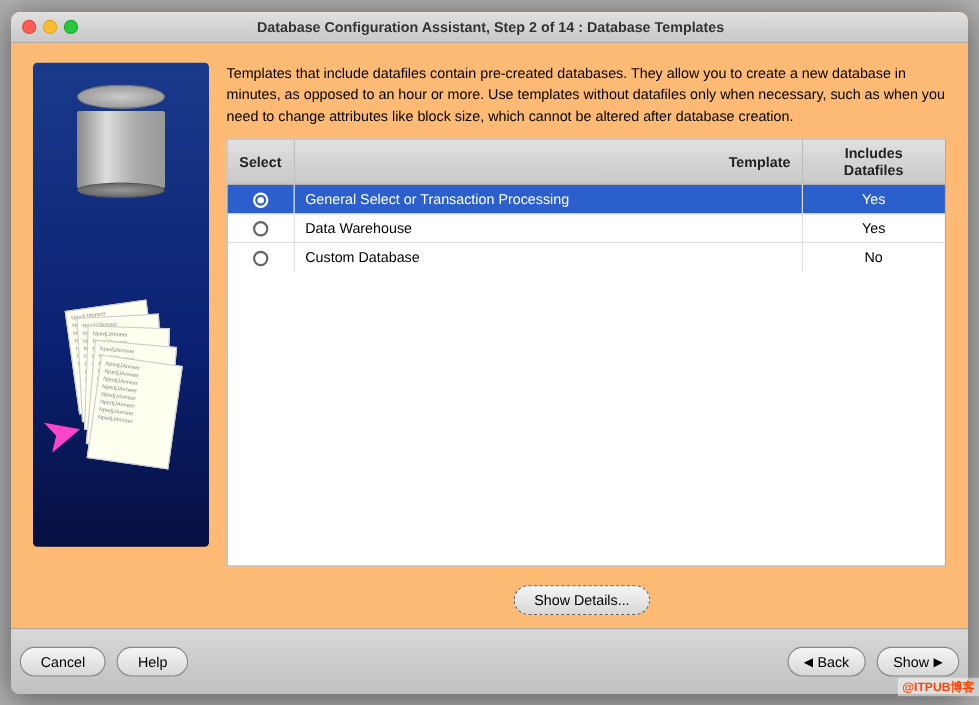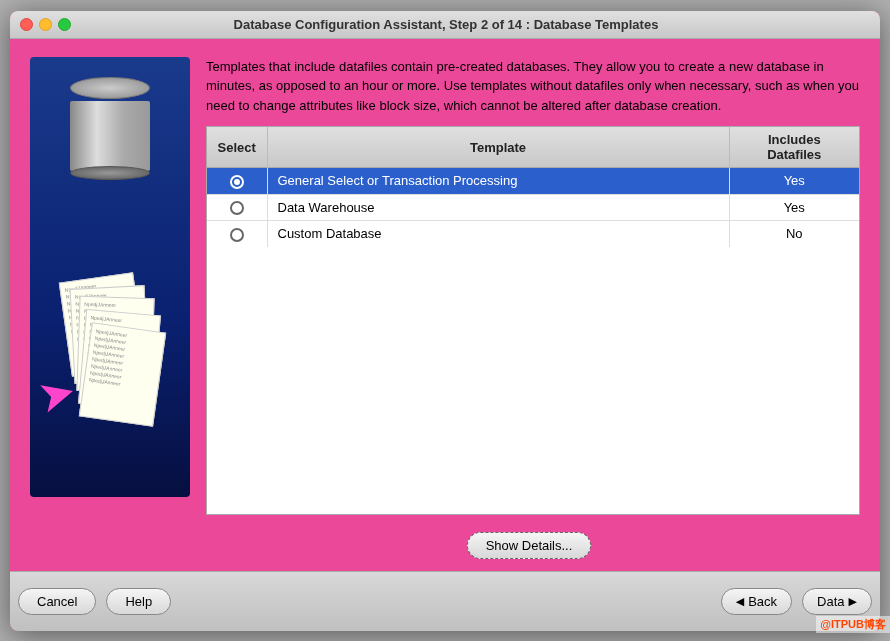--- a/index.html
+++ b/index.html
@@ -11,21 +11,21 @@
       font-size: 13px;
       display: flex;
       align-items: center;
       justify-content: center;
       overflow: hidden;
     }
 
     .window {
       width: 870px;
       height: 620px;
-      background: #ec4899;
+      background: #fdba74;
       border-radius: 8px;
       box-shadow: 0 4px 30px rgba(0,0,0,0.5), inset 0 1px 0 rgba(255,255,255,0.6);
       display: flex;
       flex-direction: column;
       overflow: hidden;
     }
 
     .titlebar {
       height: 28px;
       background: linear-gradient(to bottom, #e0e0e0, #c8c8c8);
@@ -185,21 +185,21 @@
       width: 100%;
       border-collapse: collapse;
     }
 
     thead tr {
       background: linear-gradient(to bottom, #e0e0e0, #c8c8c8);
       border-bottom: 1px solid #aaa;
     }
 
     thead th {
-      text-align: center;
+      text-align: right;
       padding: 5px 10px;
       font-size: 13px;
       font-weight: bold;
       color: #222;
       border-right: 1px solid #bbb;
     }
 
     thead th:last-child {
       border-right: none;
     }
@@ -429,21 +429,21 @@
       <div class="bottom-left">
         <button class="btn">Cancel</button>
         <button class="btn">Help</button>
       </div>
       <div class="bottom-right">
         <button class="nav-btn">
           <span class="nav-arrow">◀</span>
           <span>Back</span>
         </button>
         <button class="nav-btn">
-          <span>Data</span>
+          <span>Show</span>
           <span class="nav-arrow">▶</span>
         </button>
       </div>
     </div>
   </div>
 </div>
 
 <div class="watermark">@ITPUB博客</div>
 
 </body></html>

